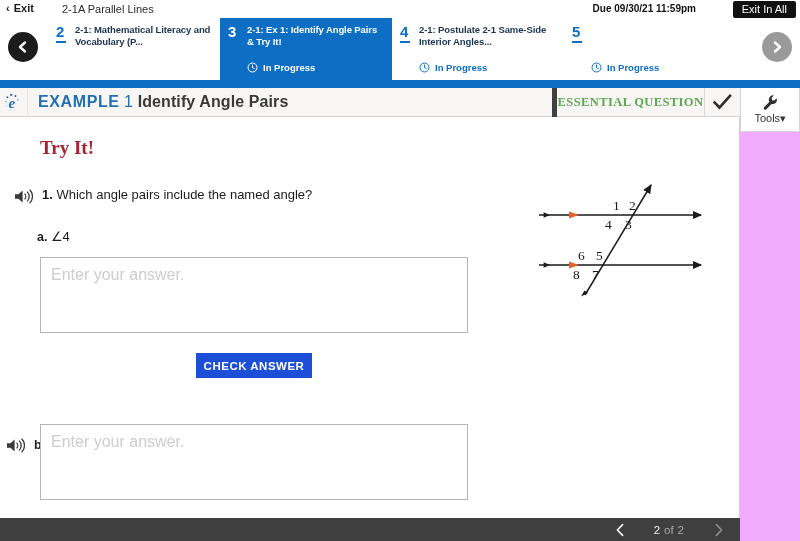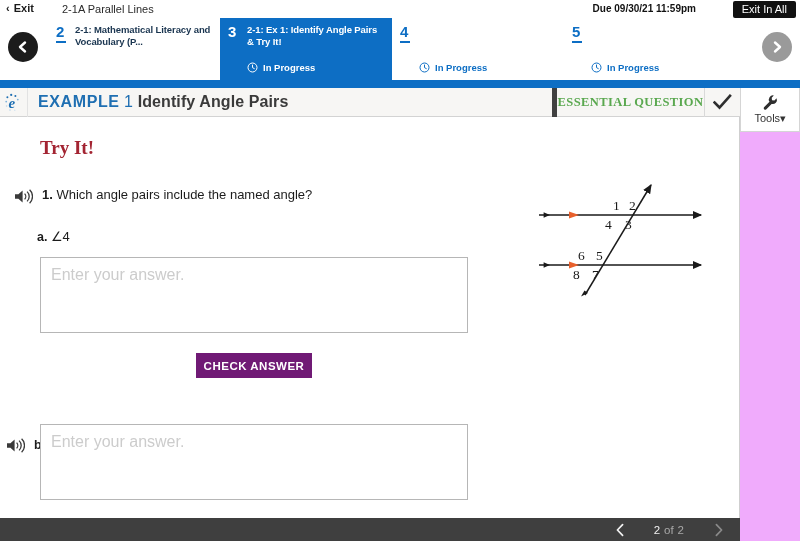--- a/index.html
+++ b/index.html
@@ -163,21 +163,21 @@
     font-family: "Liberation Sans", sans-serif;
     font-size: 16px; color: #c8c8c8;
     padding: 8px 10px; resize: none; outline: none;
   }
   .answerbox::placeholder { color: #cccccc; }
   .box-a { top: 140px; }
   .box-b { top: 307px; }
 
   .check-btn {
     position: absolute; left: 196px; width: 116px; height: 25px;
-    background: #701a75; color: #ffffff;
+    background: #1d4ed8; color: #ffffff;
     font-size: 11.5px; font-weight: bold; letter-spacing: 0.5px;
     border: none; cursor: pointer;
     display: flex; align-items: center; justify-content: center;
   }
   .btn-a { top: 236px; }
   .btn-b { top: 410px; }
 
   
   .diagram { position: absolute; left: 525px; top: 62px; }
 
@@ -262,20 +262,21 @@
           <span>In Progress</span>
         </div>
       </div>
 
       <div class="tab">
         <div class="tab-top">
           <div class="tab-num">
             <span>4</span>
             <span class="bar"></span>
           </div>
+          <div class="tab-label">2-1: Postulate 2-1 Same-Side Interior Angles...</div>
         </div>
         <div class="tab-status">
           <svg class="clock-ico" width="11" height="11" viewBox="0 0 11 11">
             <circle cx="5.5" cy="5.5" r="4.5" fill="none" stroke="#0d6ec4" stroke-width="1"></circle>
             <polyline points="5.5,3 5.5,5.6 7.3,6.6" fill="none" stroke="#0d6ec4" stroke-width="1" stroke-linecap="round"></polyline>
           </svg>
           <span>In Progress</span>
         </div>
       </div>
 

